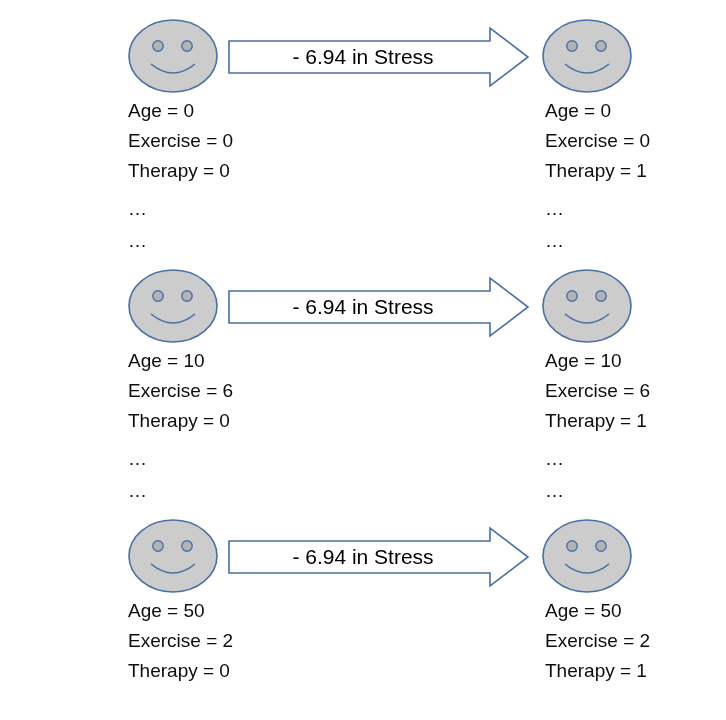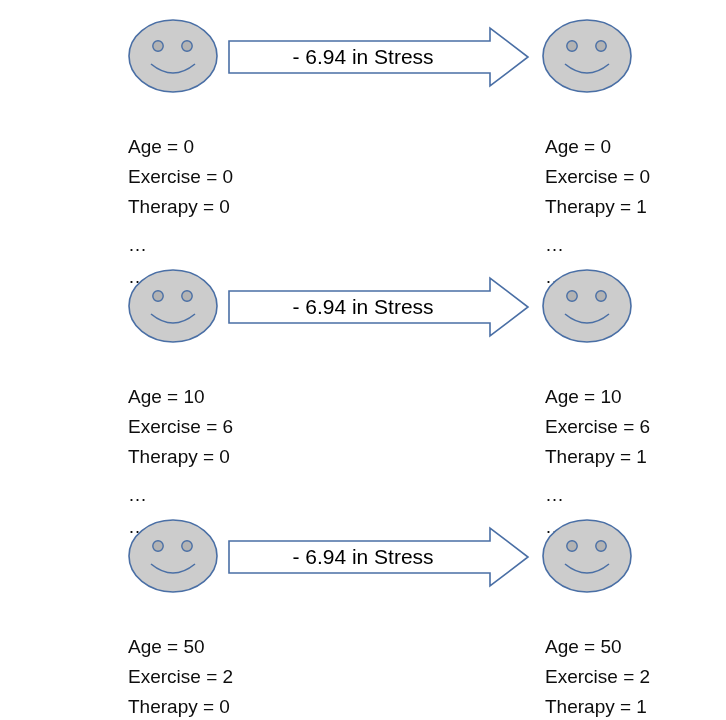--- a/index.html
+++ b/index.html
@@ -67,21 +67,20 @@
   }
 
   
   .attrs {
     position: absolute;
     top: 96px;
     font-size: 19px;
     line-height: 30px;
     color: #0d0d0d;
     white-space: nowrap;
-    margin-top: 36px;
   }
   .attrs-left  { left: 128px; }
   .attrs-right { left: 545px; }
 
   .attr-line { height: 30px; }
   .attr-gap  { height: 8px; }
   .ellipsis  { height: 32px; letter-spacing: 1px; }
 </style>
 </head>
 <body>

